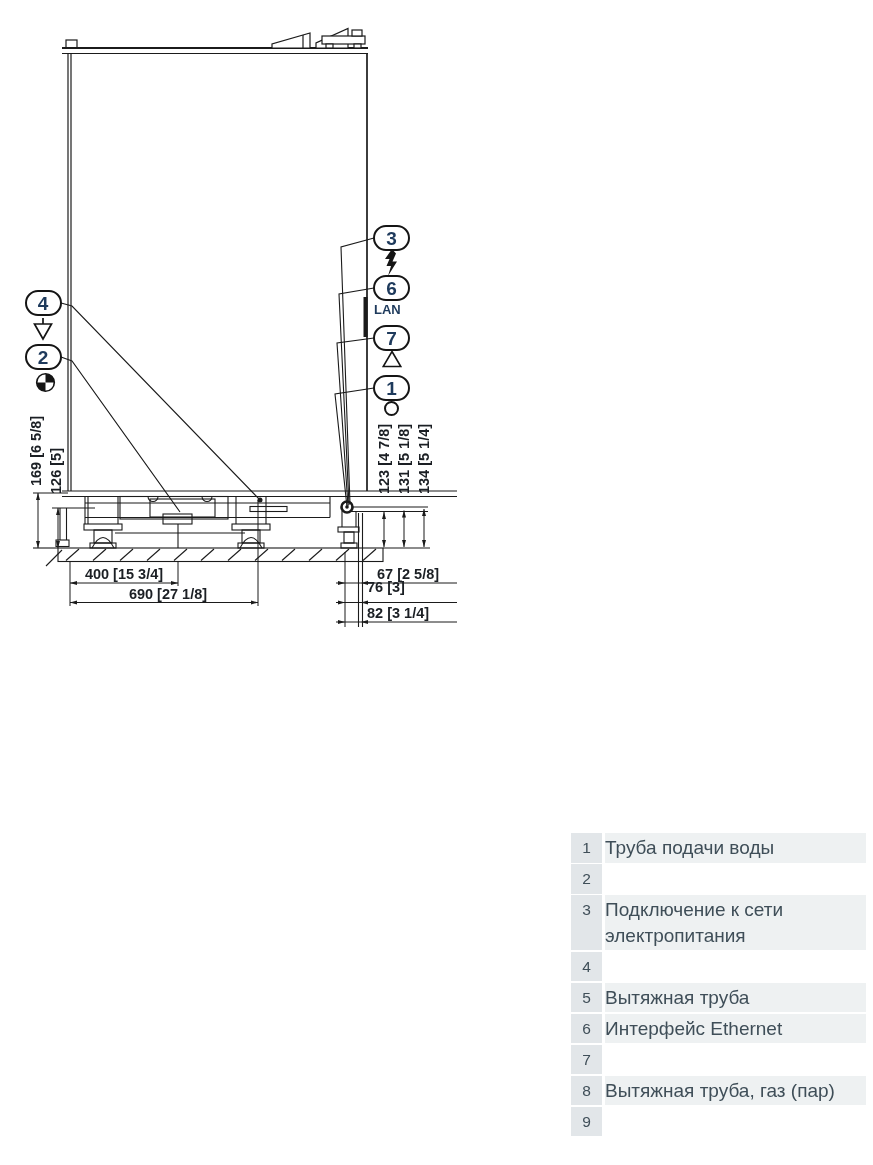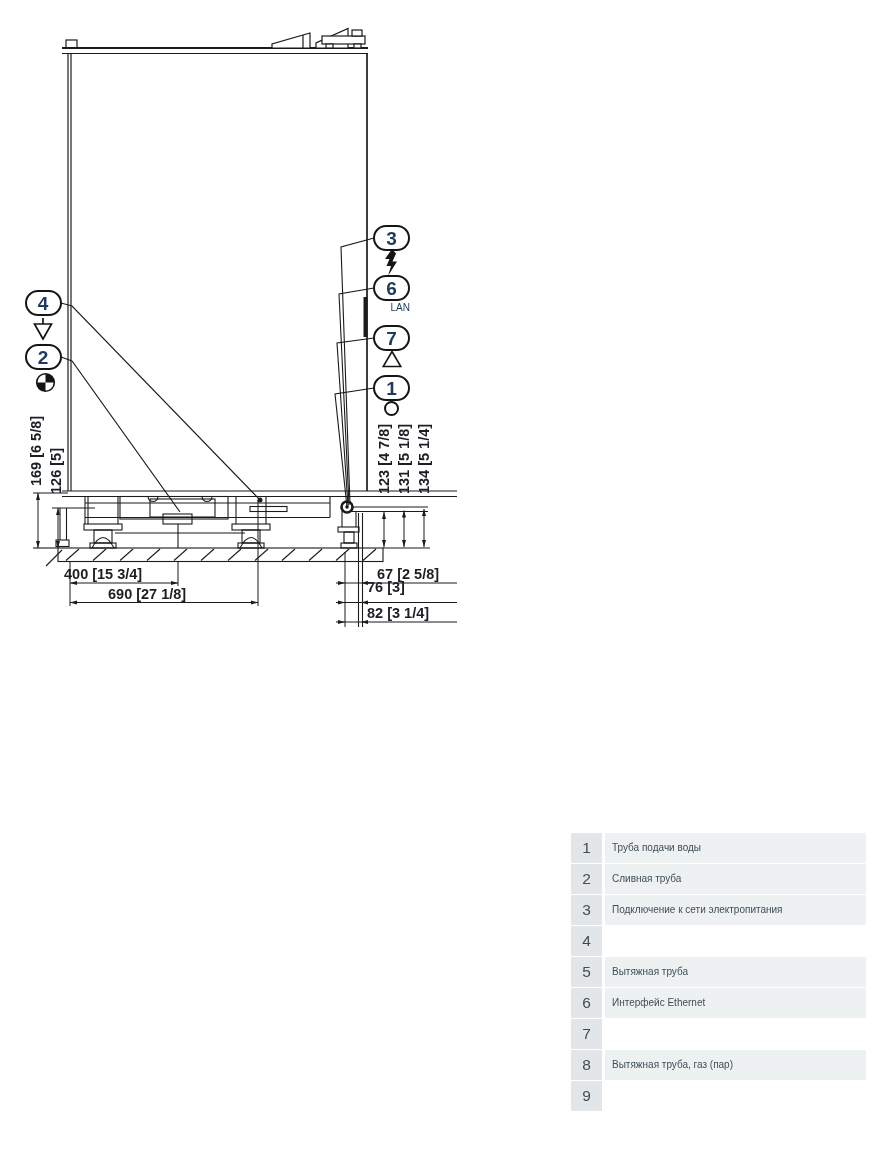--- a/index.html
+++ b/index.html
@@ -5,34 +5,34 @@
   html,body{margin:0;padding:0;background:#fff;}
   .page{position:relative;width:873px;height:1165px;background:#ffffff;overflow:hidden;
         font-family:"Liberation Sans", sans-serif;}
   .drawing{position:absolute;left:0;top:0;width:470px;height:650px;}
   .drawing svg.linework{position:absolute;left:0;top:0;}
   
   .co{position:absolute;width:37px;height:26px;border:2px solid #151515;border-radius:14px;
       background:#fff;display:flex;align-items:center;justify-content:center;
       font-size:19px;font-weight:bold;color:#1e3a5c;box-sizing:border-box;line-height:1;}
   .sym{position:absolute;}
-  .lan{position:absolute;width:36px;text-align:right;font-size:10px;font-weight:normal;color:#1e3a5c;}
+  .lan{position:absolute;width:36px;text-align:left;font-size:13px;font-weight:bold;color:#1e3a5c;}
   .circ{position:absolute;width:15px;height:15px;border:2px solid #151515;border-radius:50%;
         box-sizing:border-box;background:#fff;}
   
   .dim{position:absolute;font-size:14.5px;font-weight:bold;color:#1b1f24;white-space:nowrap;line-height:16px;}
-  .hdim{}
+  .hdim{text-align:center;}
   .vdim{width:120px;text-align:center;transform:rotate(-90deg);}
   
   .legend{position:absolute;left:571px;top:833px;width:295px;}
   .lrow{display:flex;margin-bottom:1.5px;}
   .lnum{width:31px;background:#e2e6e9;color:#3f4e58;font-size:15.5px;line-height:25.5px;
         padding:2px 0;text-align:center;margin-right:3px;}
-  .llbl{flex:1;background:#eef1f2;color:#3f4e58;font-size:10px;line-height:25.5px;
-        padding:2px 8px 2px 7px;}
+  .llbl{flex:1;background:#eef1f2;color:#3f4e58;font-size:19px;line-height:25.5px;
+        padding:2px 8px 2px 0;}
 </style>
 </head>
 <body>
 
 <div class="page">
 
   <div class="drawing">
 
     <svg class="linework" width="470" height="650" viewBox="0 0 470 650">
 
@@ -218,21 +218,20 @@
     <div class="dim" style="left:367px;top:605px">82 [3 1/4]</div>
   </div>
 
   <div class="legend">
     <div class="lrow">
       <div class="lnum">1</div>
       <div class="llbl">Труба подачи воды</div>
     </div>
     <div class="lrow">
       <div class="lnum">2</div>
-      <div class="llbl">Сливная труба</div>
     </div>
     <div class="lrow">
       <div class="lnum">3</div>
       <div class="llbl">Подключение к сети электропитания</div>
     </div>
     <div class="lrow">
       <div class="lnum">4</div>
     </div>
     <div class="lrow">
       <div class="lnum">5</div>

